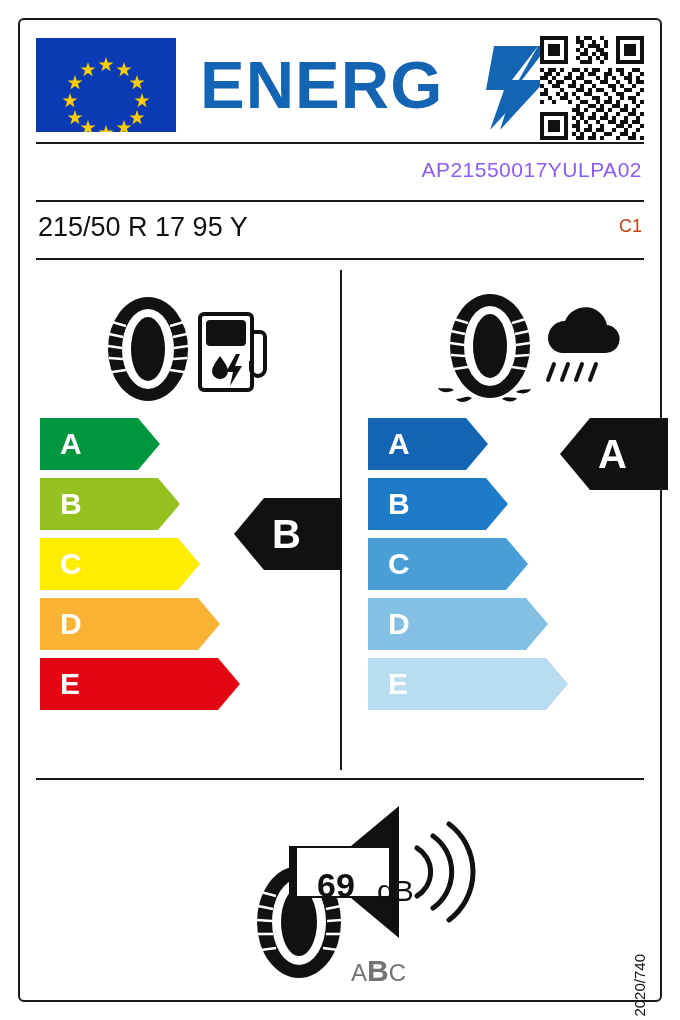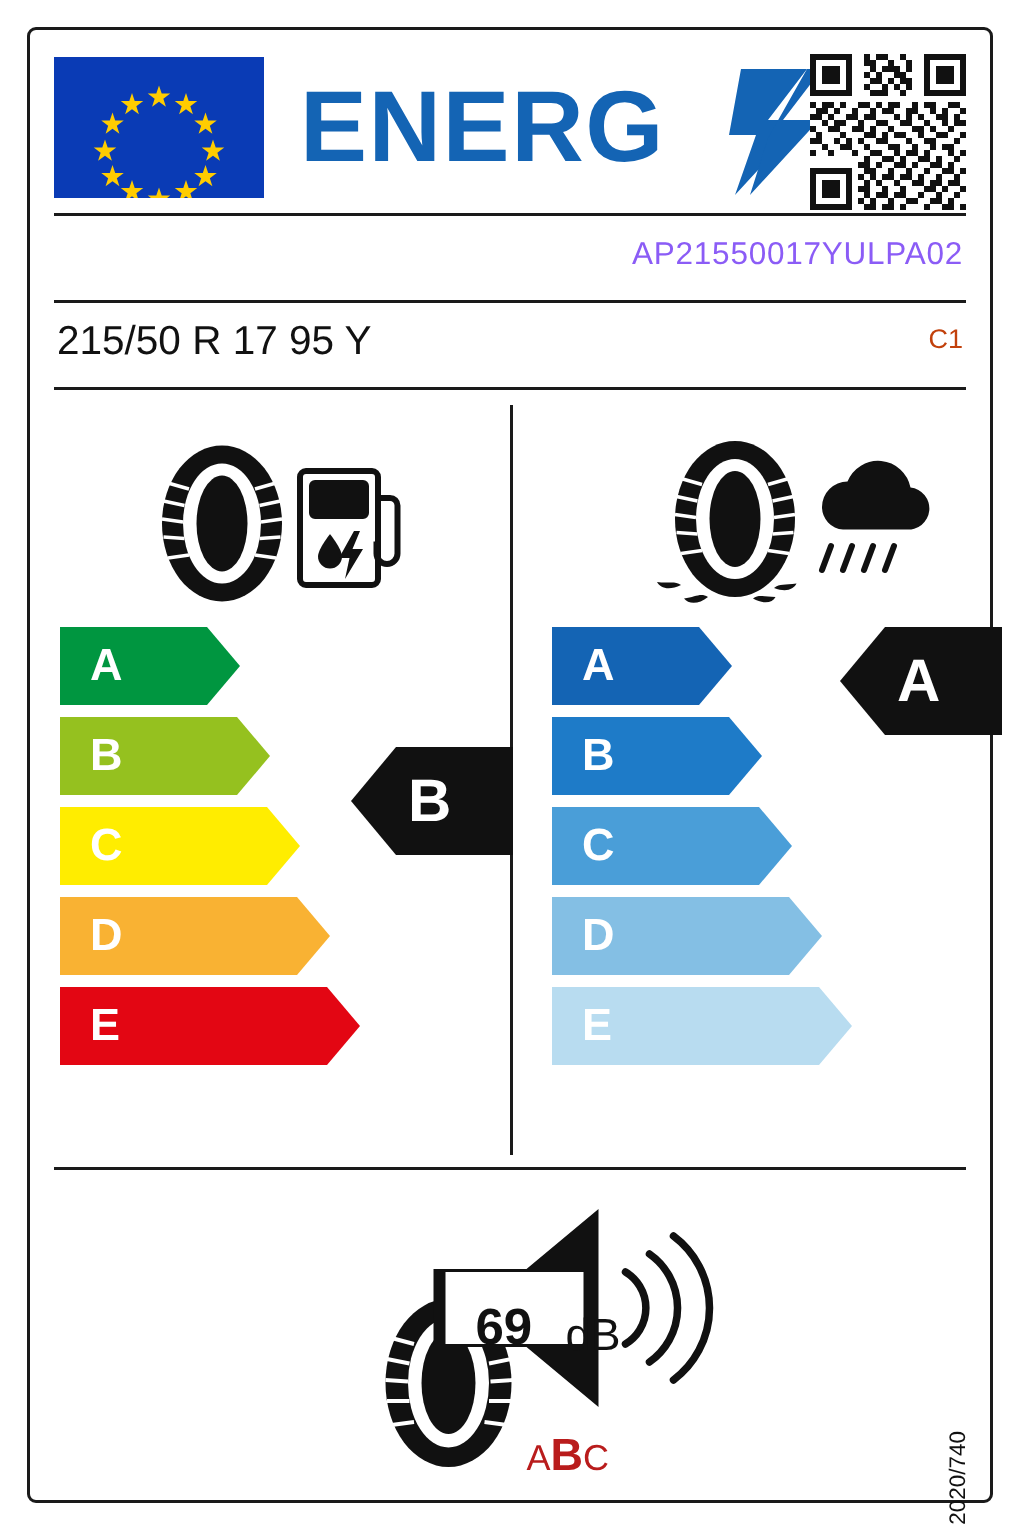--- a/index.html
+++ b/index.html
@@ -224,21 +224,21 @@
     left: 332px;
     top: 92px;
     font-size: 30px;
     color: #111;
   }
   .noise-classes {
     position: absolute;
     left: 306px;
     top: 172px;
     font-size: 24px;
-    color: #b91c1c;
+    color: #737373;
   }
   .noise-classes .sel {
     font-size: 30px;
     font-weight: bold;
   }
 
   .reg-code {
     position: absolute;
     right: 12px;
     bottom: 46px;

